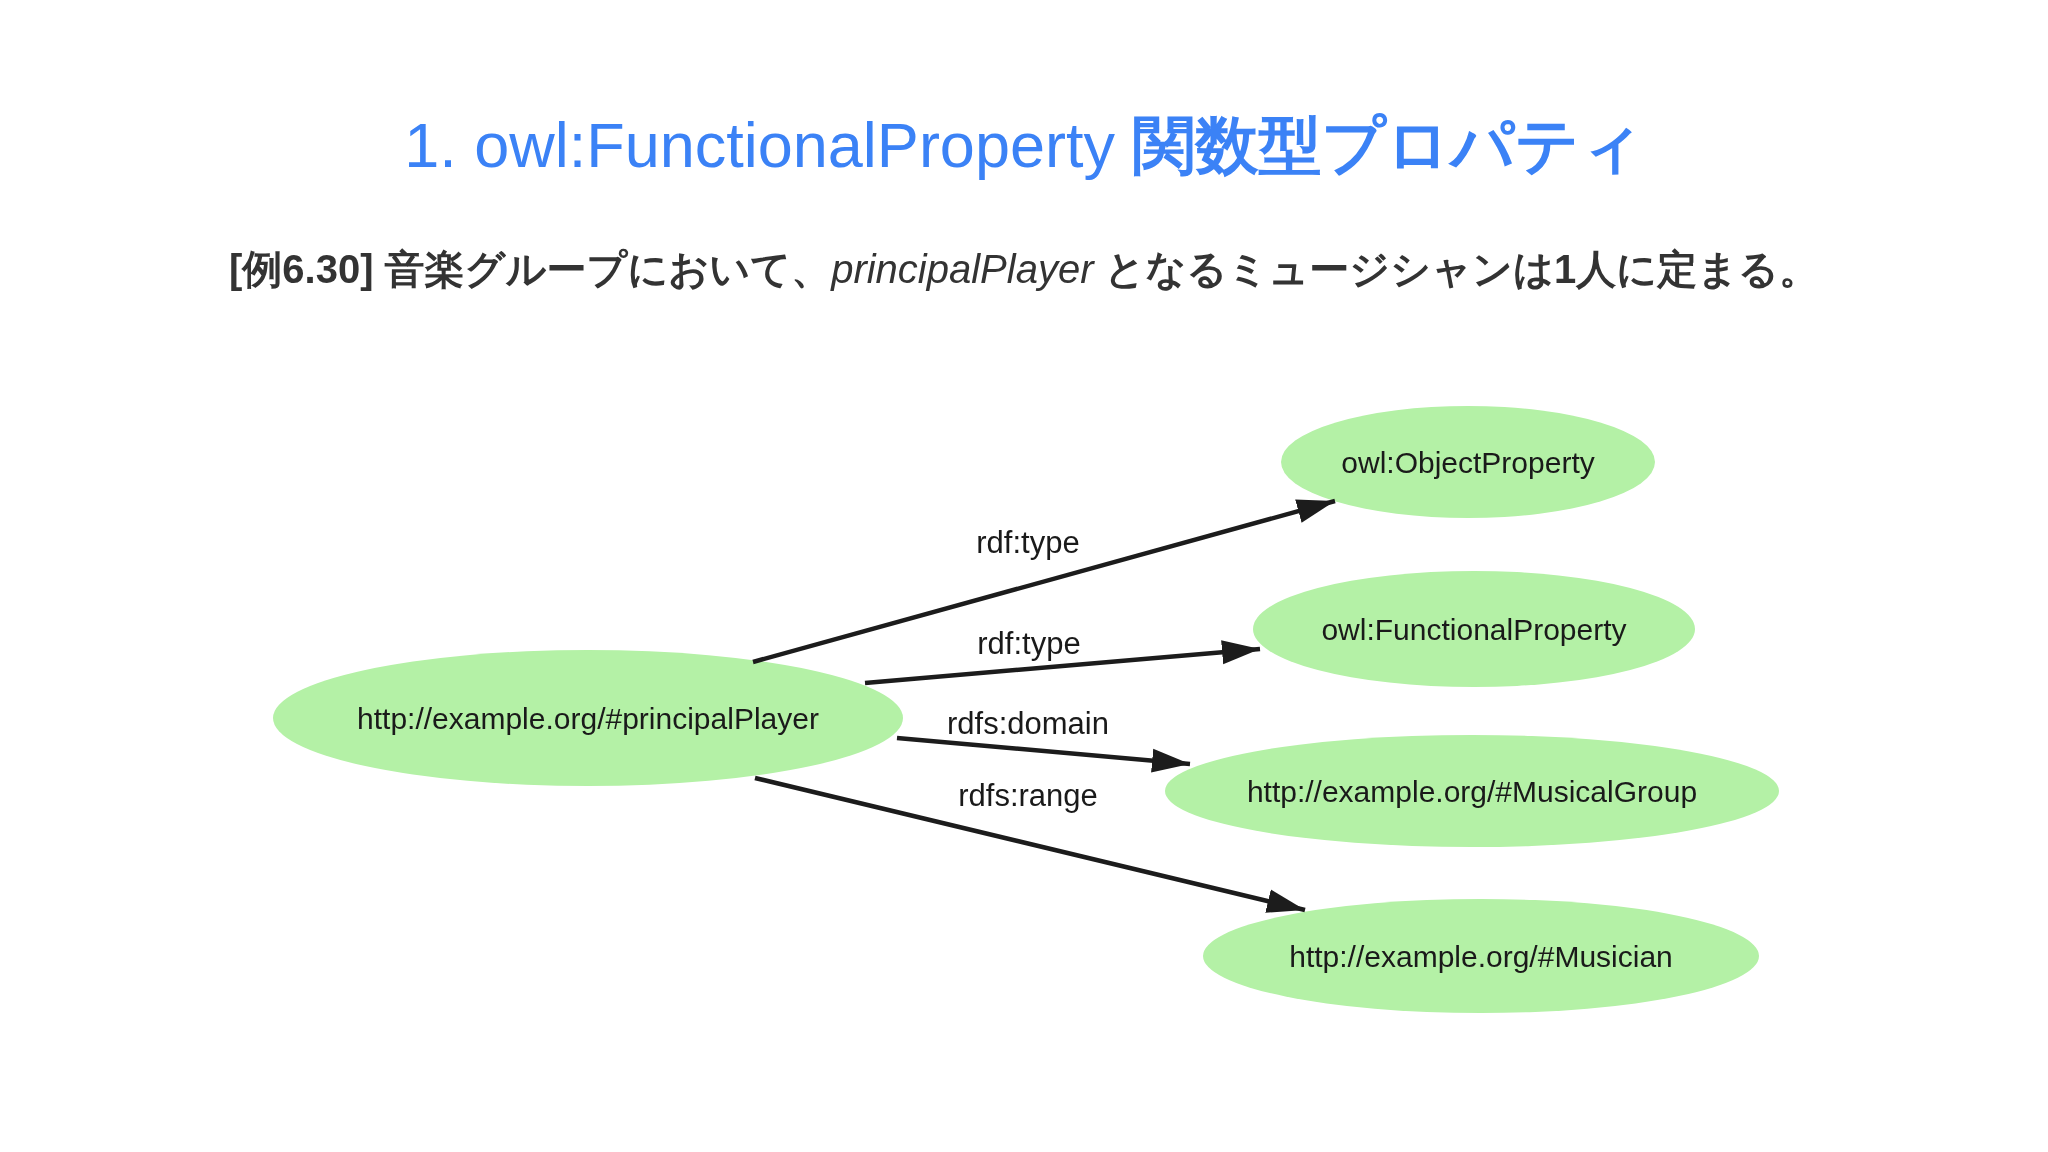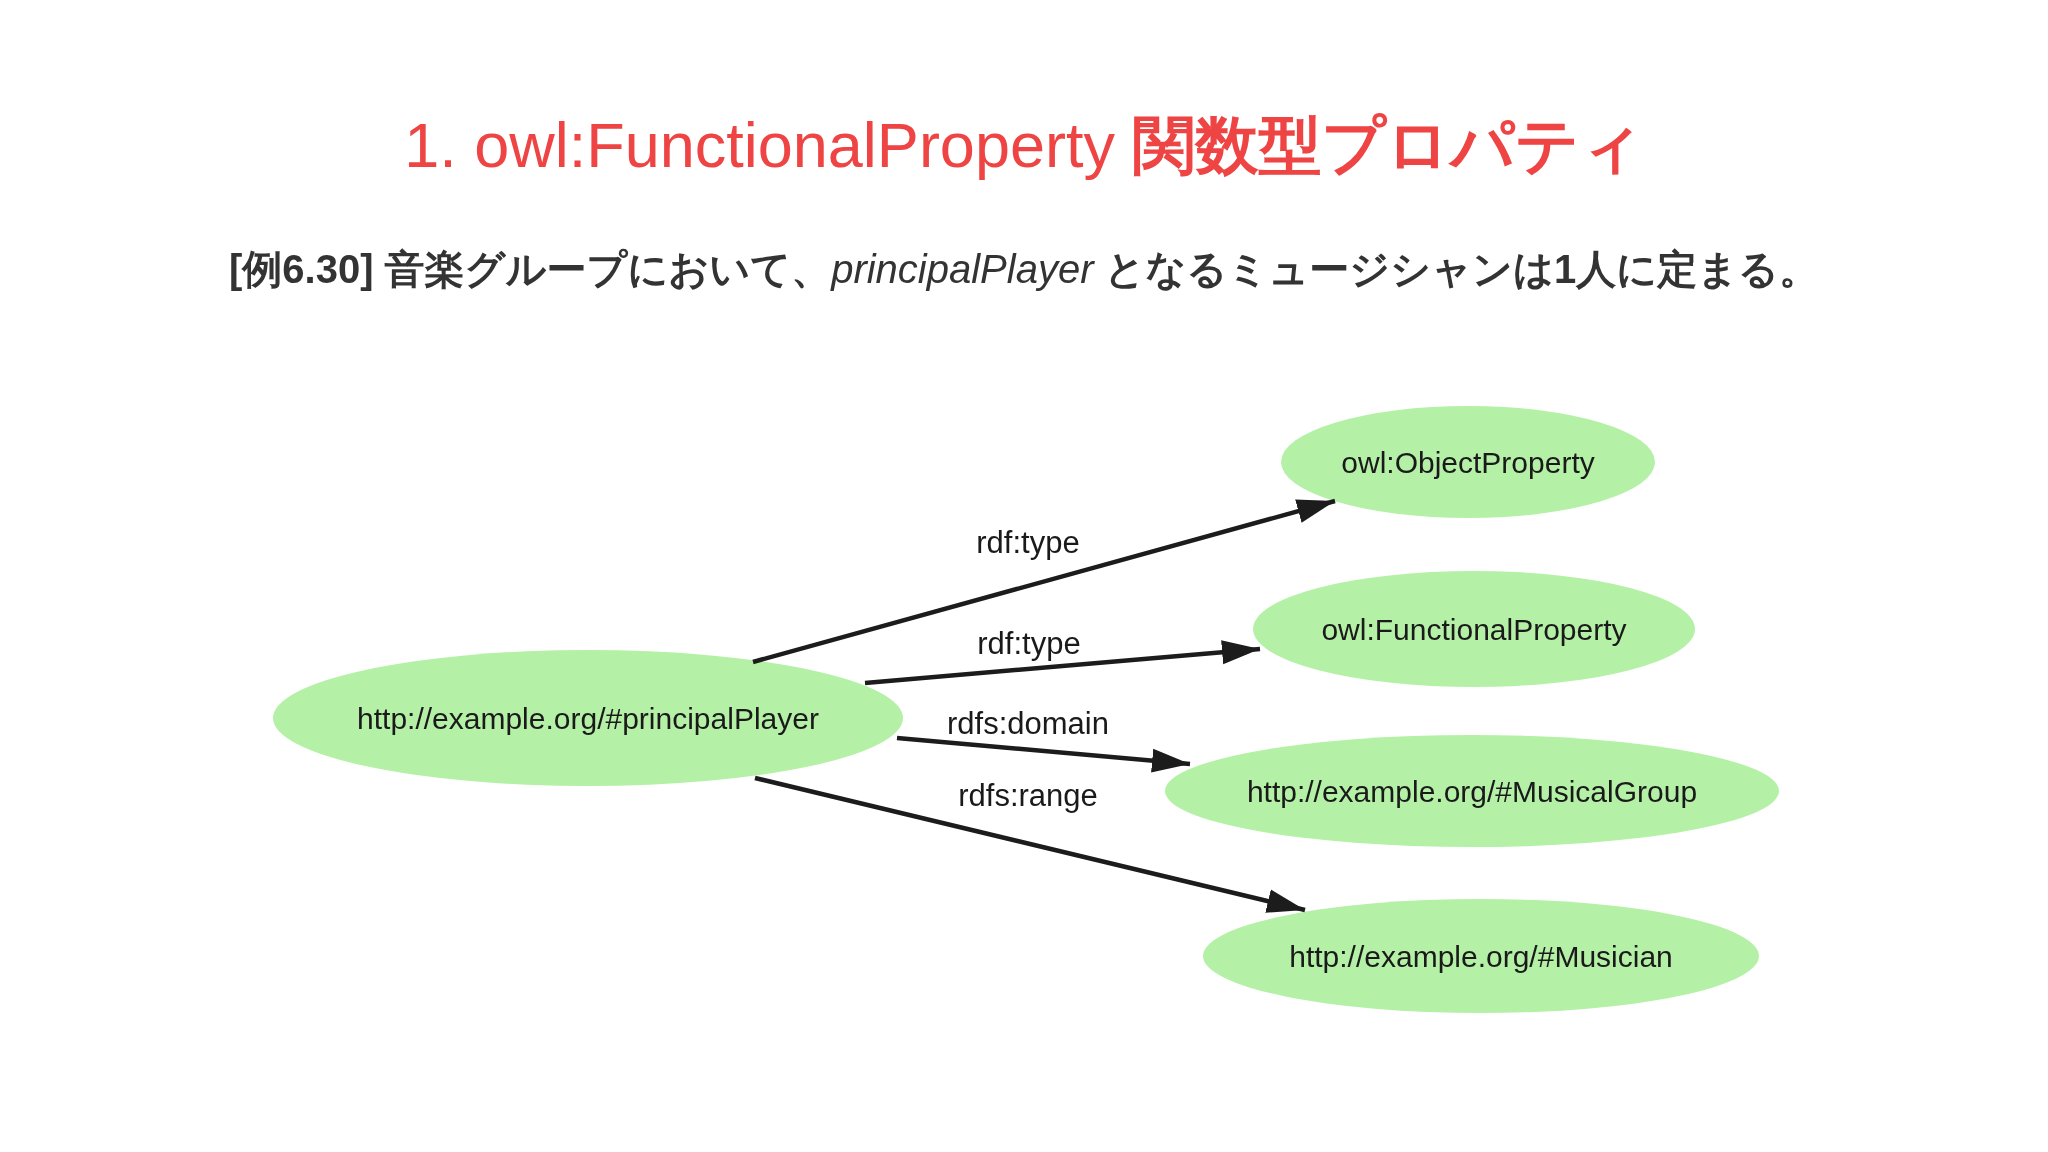--- a/index.html
+++ b/index.html
@@ -8,21 +8,21 @@
     background:#ffffff;
     position:relative;
     overflow:hidden;
     font-family:"Liberation Sans", sans-serif;
   }
   .slide{position:absolute;inset:0;}
   .slide-title{
     position:absolute;top:100px;left:0;width:100%;
     text-align:center;
     font-size:63px;line-height:1.45;
-    color:#ef4444;
+    color:#3b82f6;
     margin:0;
     white-space:nowrap;
   }
   .slide-title .latin{font-weight:400;}
   .slide-title .jp{font-weight:700;}
   .slide-subtitle{
     position:absolute;top:243px;left:0;width:100%;
     text-align:center;
     font-size:40px;line-height:1.3;
     font-weight:700;

